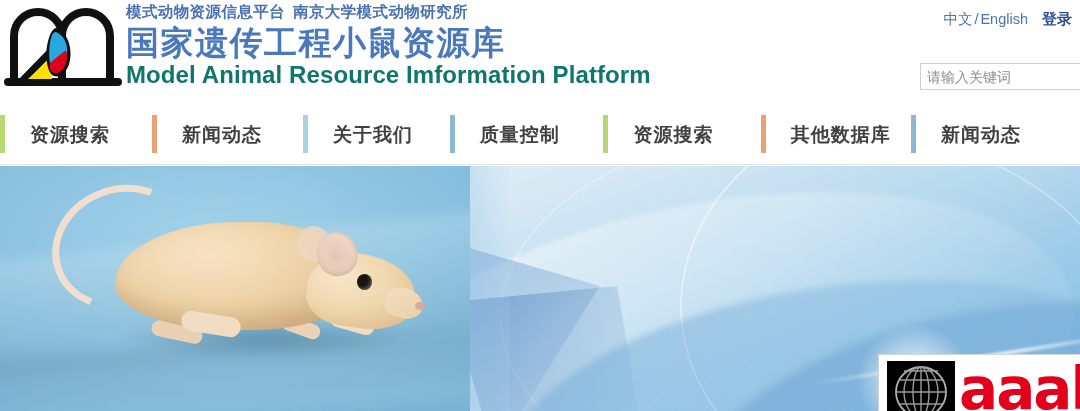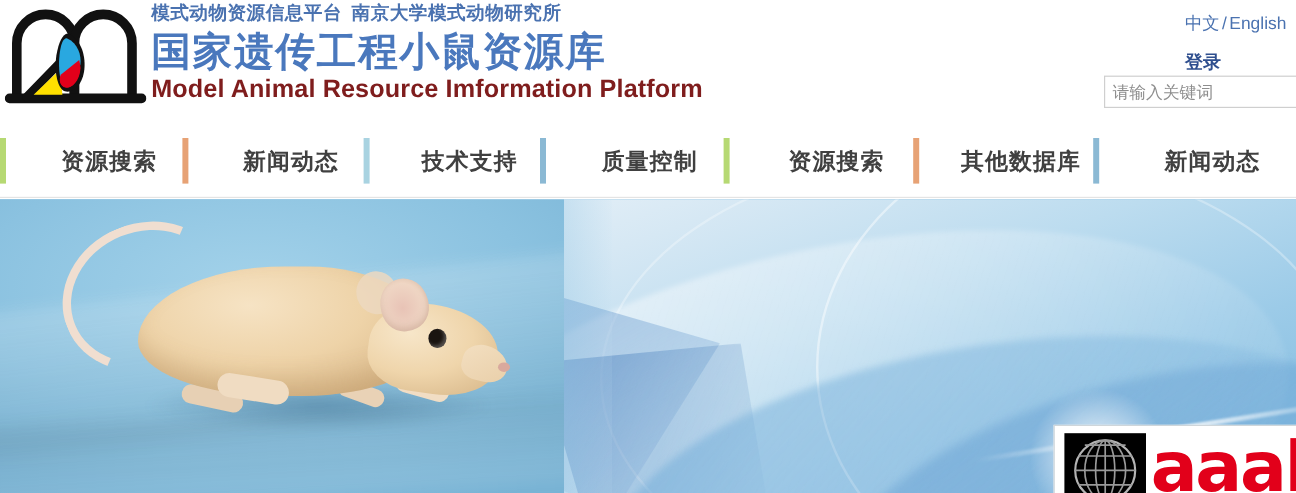--- a/index.html
+++ b/index.html
@@ -41,37 +41,36 @@
   .org-line .gap { display:inline-block; width: 8px; }
   .main-title {
     font-size: 33px;
     font-weight: 700;
     color: #4a78bd;
     line-height: 42px;
     letter-spacing: 1.5px;
     white-space: nowrap;
   }
   .en-title {
-    font-size: 21px;
+    font-size: 24px;
     font-weight: 700;
-    color: #7f1d1d;
+    color: #0f766e;
     line-height: 22px;
     letter-spacing: 0.1px;
     white-space: nowrap;
   }
 
   
   .topright {
     position: absolute;
     right: 8px; top: 10px;
-    display: flex; align-items: flex-start;
+    display: flex; align-items: flex-end;
     gap: 14px;
     font-size: 14.5px;
     white-space: nowrap;
-    flex-direction: column;
   }
   .lang { color: #4a72b0; font-weight: 400; }
   .lang a { color: #4a72b0; text-decoration: none; }
   .lang .sep { color:#4a72b0; margin: 0 2px; }
   .login-link {
     color: #2f4f8f; font-weight: 700; text-decoration: none;
     font-size: 15px;
   }
 
   .search-wrap {
@@ -100,21 +99,20 @@
     border-bottom: 1px solid #e4e4e4;
     display: flex;
     align-items: stretch;
   }
   .nav-item {
     position: relative;
     display: flex; align-items: center;
     padding-left: 30px;
     cursor: pointer;
     user-select: none;
-    justify-content: center;
   }
   .nav-item .accent {
     position: absolute;
     left: 0; top: 10px;
     width: 5px; height: 38px;
   }
   .nav-item .label {
     font-size: 19px;
     font-weight: 700;
     color: #404040;
@@ -398,21 +396,21 @@
     <div class="nav-item" style="width:166px">
       <span class="accent" style="background: rgb(182, 217, 115);"></span>
       <span class="label">资源搜索</span>
     </div>
     <div class="nav-item" style="width:165px">
       <span class="accent" style="background: rgb(231, 162, 117);"></span>
       <span class="label">新闻动态</span>
     </div>
     <div class="nav-item" style="width:160px">
       <span class="accent" style="background: rgb(169, 211, 225);"></span>
-      <span class="label">技术支持</span>
+      <span class="label">关于我们</span>
     </div>
     <div class="nav-item" style="width:168px">
       <span class="accent" style="background: rgb(139, 185, 212);"></span>
       <span class="label">质量控制</span>
     </div>
     <div class="nav-item" style="width:172px">
       <span class="accent" style="background: rgb(182, 217, 115);"></span>
       <span class="label">资源搜索</span>
     </div>
     <div class="nav-item" style="width:164px">

